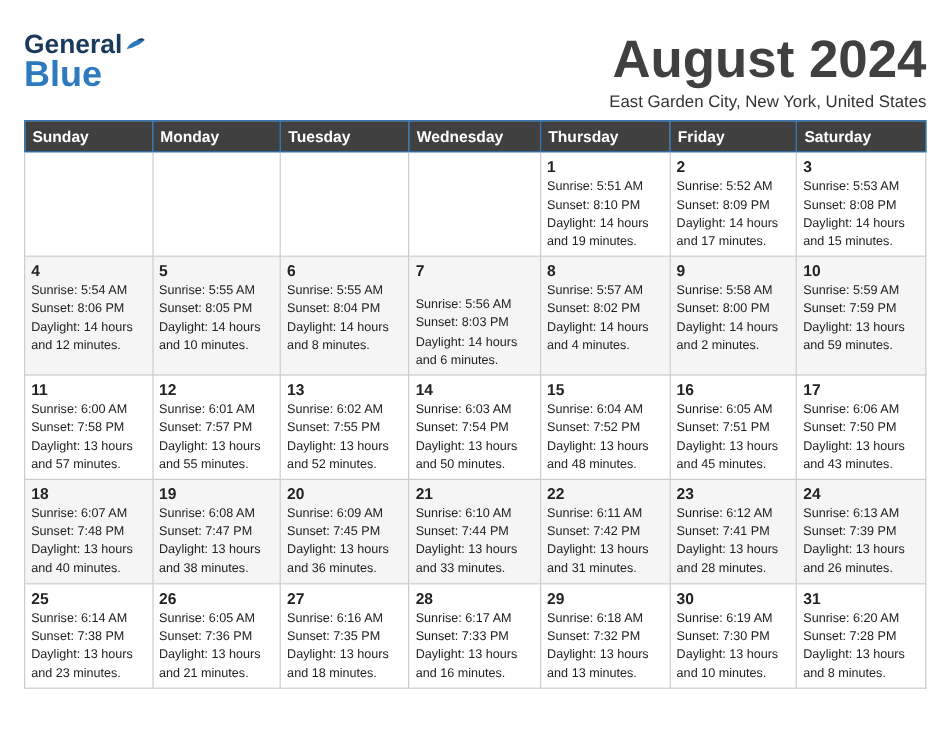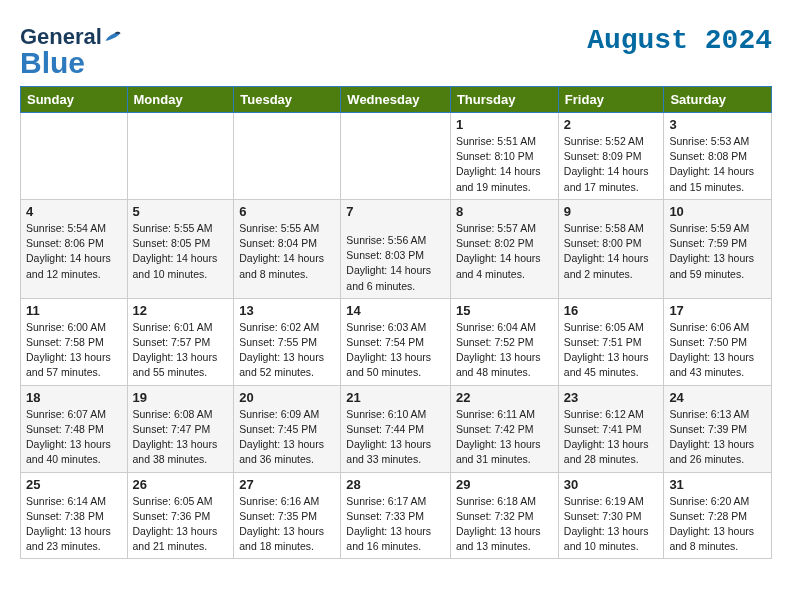--- a/index.html
+++ b/index.html
@@ -34,38 +34,37 @@
       margin-left: 2px;
     }
     .logo-row {
       display: flex;
       align-items: center;
     }
     .title-area {
       text-align: right;
     }
     .month-title {
-      font-size: 28px;
+      font-size: 44px;
       font-weight: bold;
-      color: #0369a1;
+      color: #404040;
       line-height: 1.1;
-      font-family: Liberation Mono, monospace;
     }
     .location {
       font-size: 14px;
       color: #333;
       margin-top: 2px;
     }
     .calendar {
       width: 100%;
       border-collapse: collapse;
       margin-top: 8px;
     }
     .calendar th {
-      background: #4d7c0f;
+      background: #404040;
       color: #fff;
       font-size: 13px;
       font-weight: bold;
       text-align: left;
       padding: 5px 6px;
       border: 1px solid #2e7abf;
     }
     .calendar td {
       vertical-align: top;
       border: 1px solid #ccc;
@@ -105,20 +104,21 @@
       </span>
       <svg class="logo-bird" viewBox="0 0 24 18" xmlns="http://www.w3.org/2000/svg">
         <path d="M2 14 C4 10, 8 6, 14 4 C18 3, 22 4, 22 4 C22 4, 18 8, 14 10 C10 12, 6 14, 2 14Z" fill="#2e7abf"></path>
         <path d="M14 4 C16 2, 20 1, 22 4 C20 5, 17 5, 14 4Z" fill="#1a3a5c"></path>
       </svg>
     </div>
     <div style="color:#2e7abf; font-size:30px; font-weight:bold; line-height:1;">Blue</div>
   </div>
   <div class="title-area">
     <div class="month-title">August 2024</div>
+    <div class="location">East Garden City, New York, United States</div>
   </div>
 </div>
 
 <table class="calendar">
   <thead>
     <tr>
     <th>Sunday</th>
         <th>Monday</th>
         <th>Tuesday</th>
         <th>Wednesday</th>

